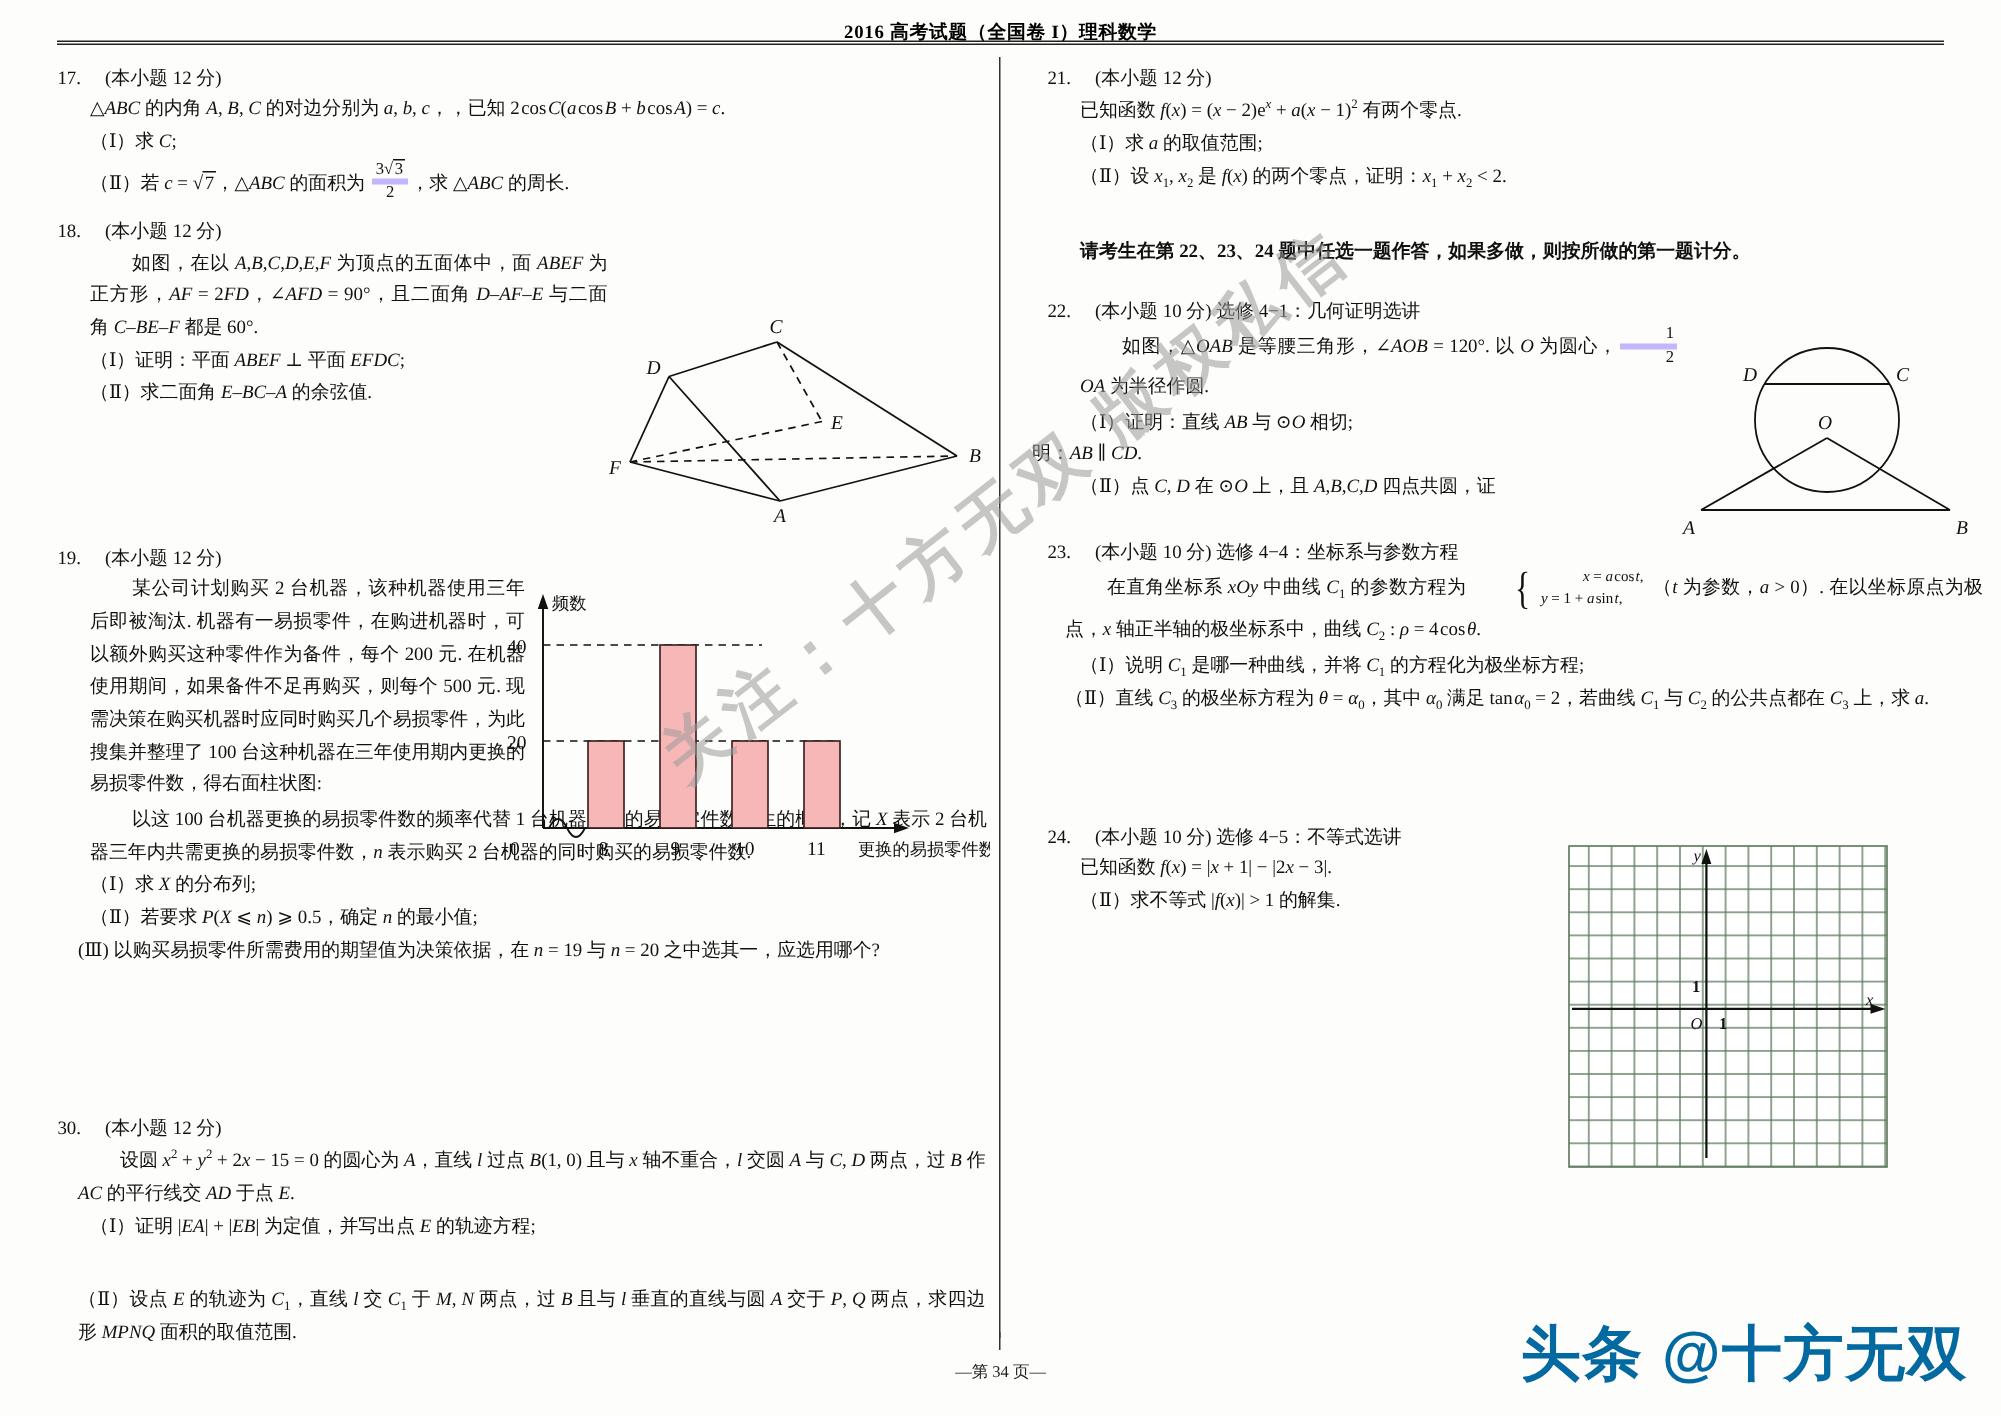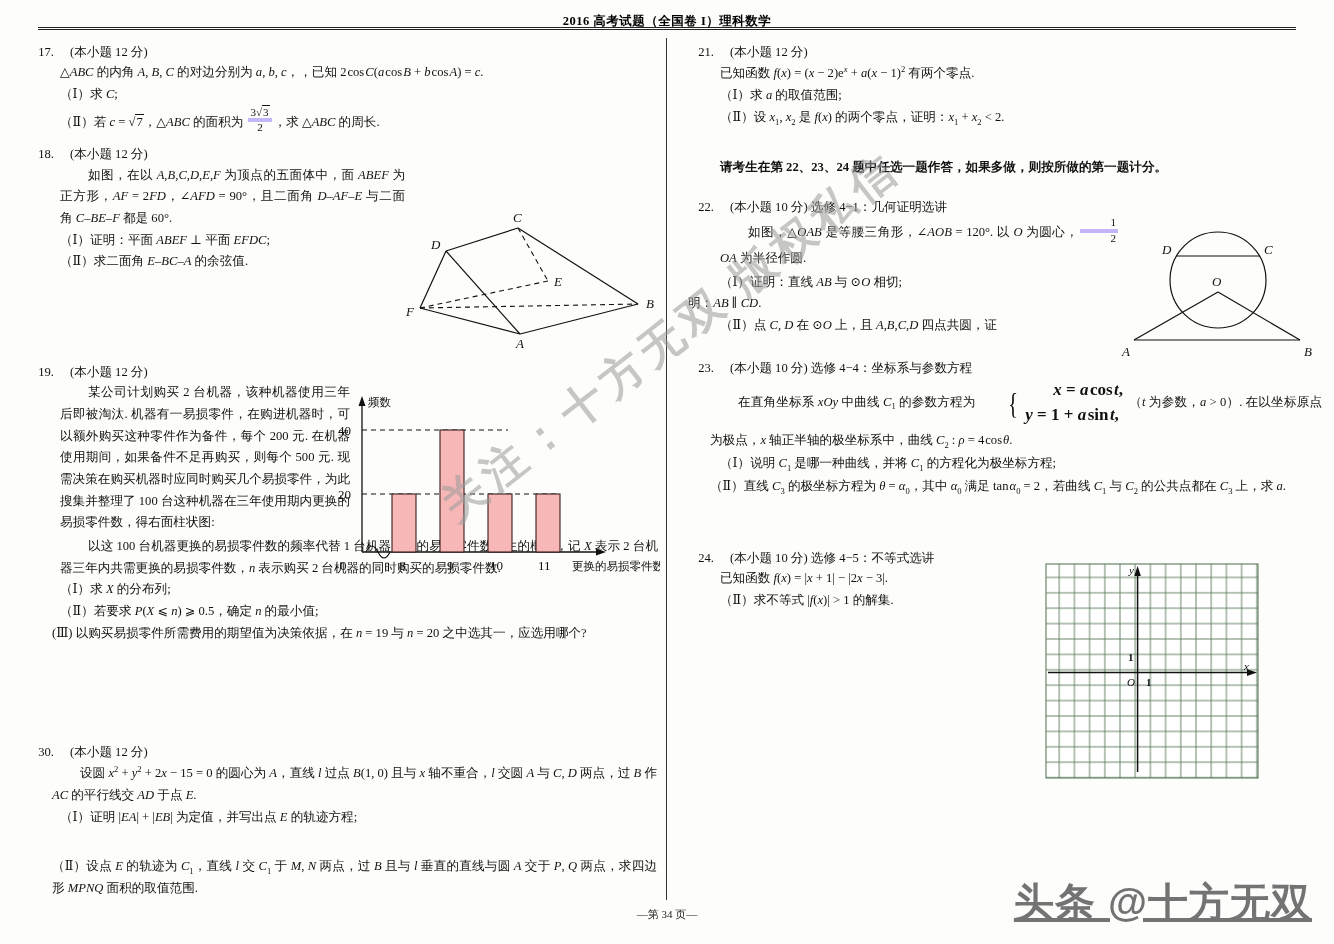--- a/index.html
+++ b/index.html
@@ -50,45 +50,44 @@
   .frac { display:inline-block; text-align:center; vertical-align:-0.52em; font-size:.88em; line-height:1.05; margin:0 2px;}
   .frac .num { display:block; border-bottom:4px solid #c4b5fd; padding:0 2px;}
   .frac .den { display:block; padding:0 2px;}
   .sqrt { display:inline-block; }
   .ovl { border-top:1px solid #111; padding:0 1px; }
   sub { font-size:.68em; }
   sup { font-size:.68em; }
 
   .brace-sys { display:inline-flex; align-items:center; vertical-align:middle; margin:0 3px;}
   .brace-sys .brace { font-size:30px; line-height:.8; font-weight:300; transform:scaleX(.7); }
-  .brace-sys .rows { display:inline-block; font-size:17px; line-height:1.45; margin-left:1px;font-weight:bold;}
+  .brace-sys .rows { display:inline-block; font-size:10px; line-height:1.45; margin-left:1px;}
 
   
   .fig { position:absolute; }
 
   
   .wm-diag {
     position:absolute; left:470px; top:345px;
     width:380px; height:260px;
     transform:rotate(-38deg);
     color:#9a9a9a; opacity:.55;
     font-size:44px; font-weight:bold;
     font-family:"Liberation Serif", serif;
     letter-spacing:6px;
     pointer-events:none;
     line-height:1.25;
     white-space:nowrap;
   }
   .wm-brand {
     position:absolute; right:22px; bottom:14px;
     font-size:40px; font-weight:bold;
-    color:#737373;
+    color:#0369a1;
     font-family:"Liberation Sans", sans-serif;
     letter-spacing:1px;
-    text-decoration:underline;
   }
   .footer-pg {
     position:absolute; bottom:22px; left:0; width:100%;
     text-align:center; font-size:11px; color:#222;
   }
   .foot-tick { position:absolute; bottom:44px; left:666px; width:1px; height:12px; background:#333;}
 </style>
 </head>
 <body>
 

